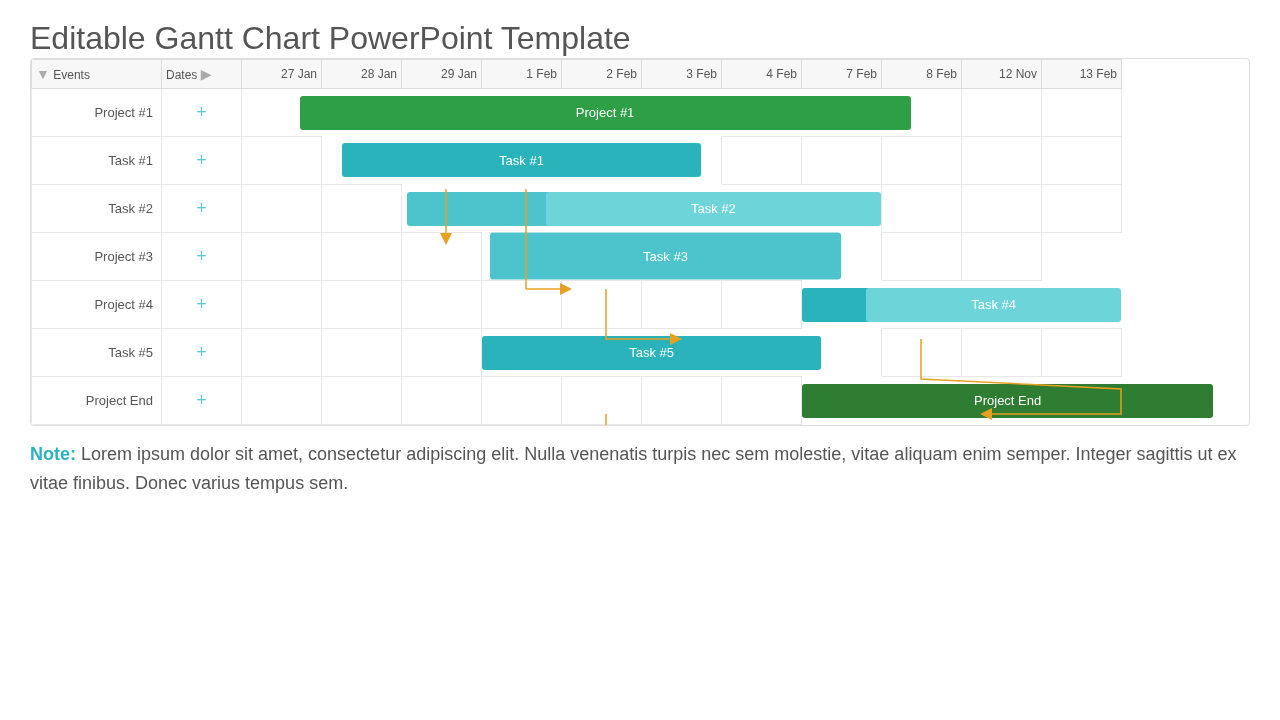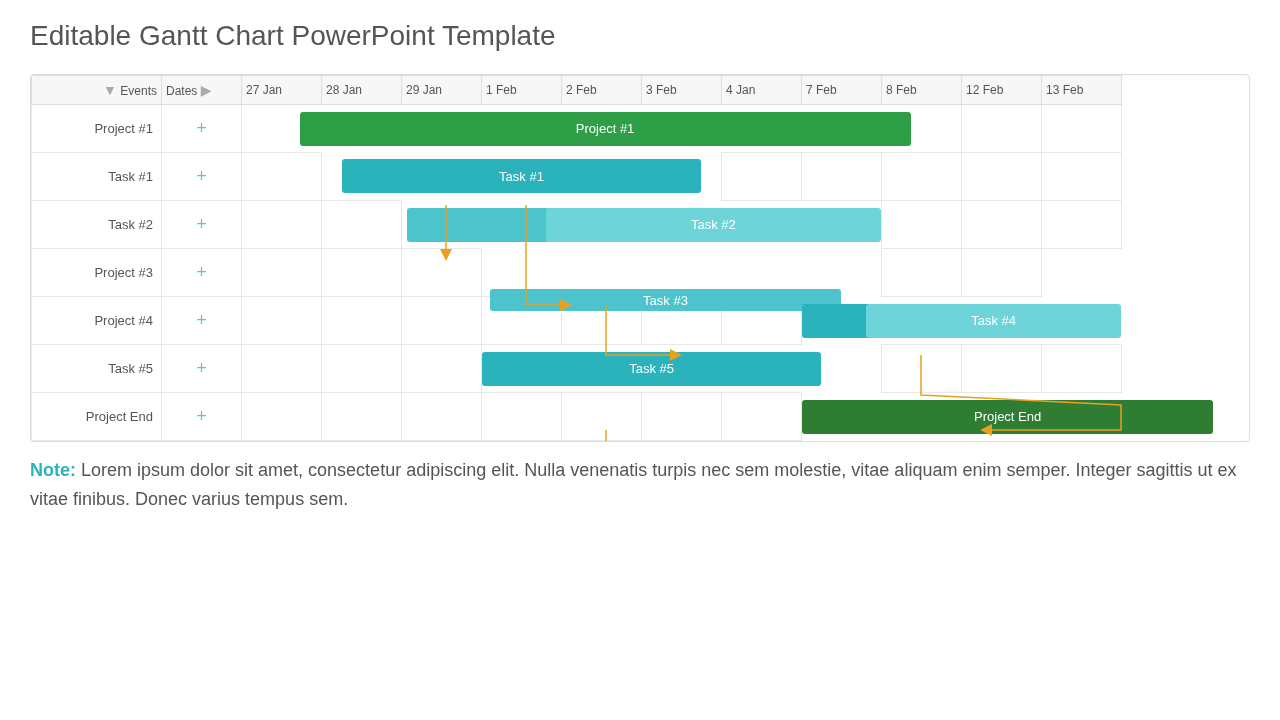--- a/index.html
+++ b/index.html
@@ -5,47 +5,47 @@
     * { box-sizing: border-box; margin: 0; padding: 0; }
     body {
       font-family: 'Segoe UI', Arial, sans-serif;
       background: #fff;
       width: 1280px;
       height: 720px;
       overflow: hidden;
       padding: 20px 30px;
     }
     h1 {
-      font-size: 28px;
+      font-size: 32px;
       font-weight: 400;
       color: #555;
-      margin-bottom: 22px;
+      margin-bottom: 1px;
     }
     .gantt-wrapper {
       border: 1px solid #ddd;
       border-radius: 4px;
       overflow: hidden;
     }
     table {
       width: 100%;
       border-collapse: collapse;
       table-layout: fixed;
     }
     thead th {
       background: #f7f7f7;
       border: 1px solid #ddd;
       padding: 6px 4px;
       font-size: 12px;
       font-weight: 500;
       color: #555;
-      text-align: left;
+      text-align: right;
     }
     thead th.events-col {
       width: 130px;
-      text-align: right;
+      text-align: left;
     }
     thead th.dates-col {
       width: 80px;
       text-align: left;
     }
     thead th.day-col {
       width: 80px;
     }
     tbody td {
       border: 1px solid #e8e8e8;
@@ -137,24 +137,24 @@
           <th class="dates-col">
             <span>Dates</span>
             <span class="header-icon">▶</span>
           </th>
           <th class="day-col"><span>27 Jan</span></th>
           <th class="day-col"><span>28 Jan</span></th>
           <th class="day-col"><span>29 Jan</span></th>
           <th class="day-col"><span>1 Feb</span></th>
           <th class="day-col"><span>2 Feb</span></th>
           <th class="day-col"><span>3 Feb</span></th>
-          <th class="day-col"><span>4 Jan</span></th>
+          <th class="day-col"><span>4 Feb</span></th>
           <th class="day-col"><span>7 Feb</span></th>
           <th class="day-col"><span>8 Feb</span></th>
-          <th class="day-col"><span>12 Feb</span></th>
+          <th class="day-col"><span>12 Nov</span></th>
           <th class="day-col"><span>13 Feb</span></th>
         </tr>
       </thead>
       <tbody id="gantt-body">
 
         <tr>
           <td class="label-cell"><span>Project #1</span></td>
           <td class="action-cell"><span class="plus-btn">+</span></td>
 
           <td colspan="9" style="position:relative; padding:0; border:none;">
@@ -198,21 +198,21 @@
           <td></td>
         </tr>
 
         <tr>
           <td class="label-cell"><span>Project #3</span></td>
           <td class="action-cell"><span class="plus-btn">+</span></td>
           <td></td>
           <td></td>
           <td></td>
           <td colspan="5" style="position:relative; padding:0; border:none;">
-            <div class="gantt-bar bar-sky" style="left:2%; width:88%; height:22px;margin-top:28px;">
+            <div class="gantt-bar bar-sky" style="left:2%; width:88%; height:47px;">
               <span>Task #3</span>
             </div>
           </td>
           <td></td>
           <td></td>
         </tr>
 
         <tr>
           <td class="label-cell"><span>Project #4</span></td>
           <td class="action-cell"><span class="plus-btn">+</span></td>

